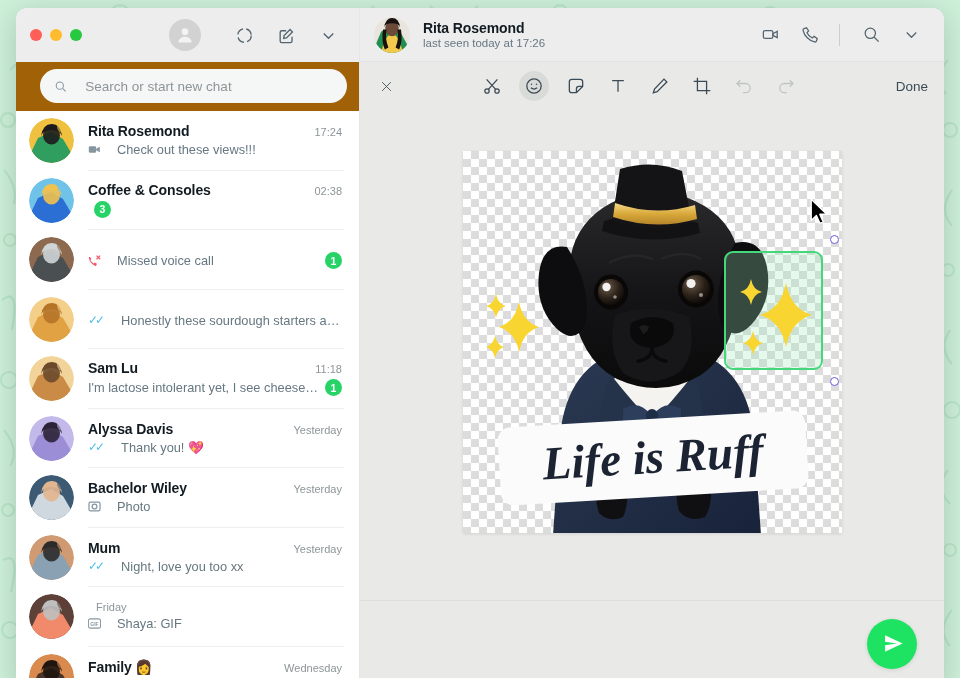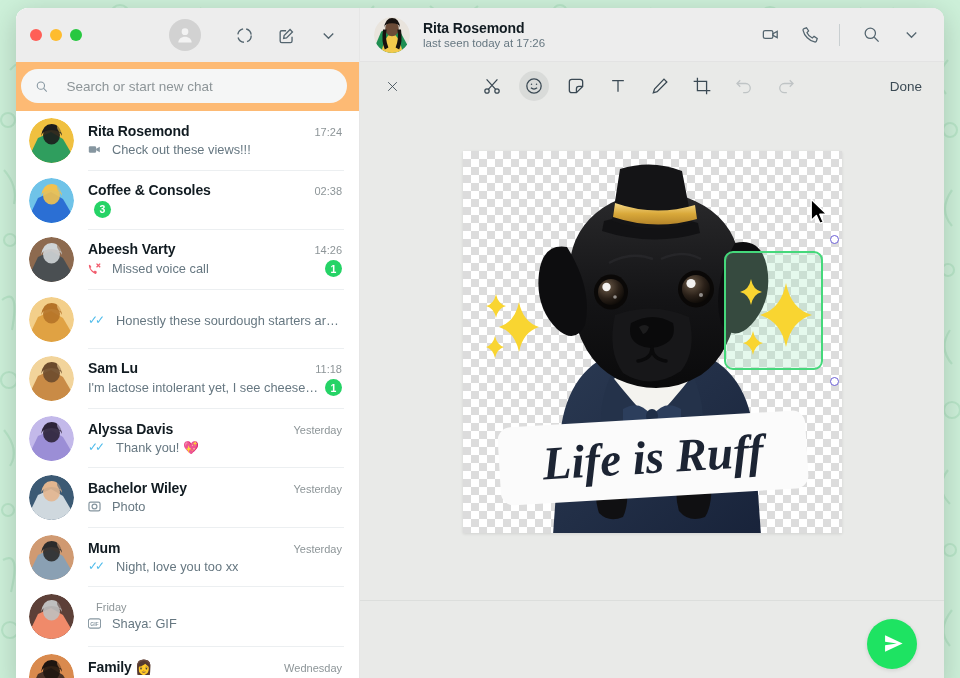--- a/index.html
+++ b/index.html
@@ -60,22 +60,22 @@
   .top-icon {
     width: 34px; height: 34px;
     display: flex; align-items: center; justify-content: center;
     margin-right: 8px; border-radius: 50%;
     cursor: pointer;
   }
   .top-icon svg { width: 19px; height: 19px; stroke: #54656f; fill: none; stroke-width: 1.7; }
 
   
   #search-row {
-    padding: 7px 12px 8px 5px;
-    background: #fdba74;
+    padding: 7px 12px 8px 24px;
+    background: #a16207;
     flex: none;
   }
   #search-box {
     height: 34px;
     background: #f5f6f6;
     border-radius: 18px;
     display: flex; align-items: center;
     padding: 0 14px;
   }
   #search-box svg { width: 15px; height: 15px; stroke: #8696a0; fill: none; stroke-width: 1.9; margin-right: 18px; }
@@ -113,21 +113,21 @@
     font-size: 14px; color: #111b21; font-weight: 600;
     white-space: nowrap; overflow: hidden; text-overflow: ellipsis;
     flex: 1; min-width: 0; letter-spacing: -0.1px;
   }
   .chat-time { font-size: 11px; color: #8d9598; flex: none; margin-left: 8px; }
   .chat-line2 { display: flex; align-items: center; margin-top: 3px; }
   .chat-msg {
     font-size: 12.8px; color: #667781;
     white-space: nowrap; overflow: hidden; text-overflow: ellipsis;
     flex: 1; min-width: 0;
-    display: flex; align-items: center; gap: 11px;
+    display: flex; align-items: center; gap: 16px;
   }
   .chat-msg .txt { overflow: hidden; text-overflow: ellipsis; white-space: nowrap; }
   .badge {
     flex: none; min-width: 17px; height: 17px;
     border-radius: 10px; background: #25d366;
     color: #fff; font-size: 10.5px; font-weight: 600;
     display: flex; align-items: center; justify-content: center;
     padding: 0 5px; margin-left: 6px;
   }
   .ticks { color: #53bdeb; font-size: 12px; letter-spacing: -3px; flex: none; padding-right: 3px;}
@@ -158,21 +158,21 @@
     cursor: pointer;
   }
   .hdr-icon svg { width: 19px; height: 19px; stroke: #54656f; fill: none; stroke-width: 1.6; }
   .hdr-sep { width: 1px; height: 22px; background: #c9cfd1; margin: 0 6px 0 14px; }
 
   
   #editor-toolbar {
     height: 48px; flex: none;
     background: #e9eae8;
     display: flex; align-items: center;
-    padding: 0 18px;
+    padding: 0 12px;
   }
   #close-editor { width: 28px; height: 28px; display: flex; align-items: center; justify-content: center; cursor: pointer; }
   #close-editor svg { width: 13px; height: 13px; stroke: #3b4a54; stroke-width: 1.6; }
   #tool-group { flex: 1; display: flex; align-items: center; justify-content: center; gap: 12px; margin-left: -14px; }
   .tool {
     width: 30px; height: 30px; border-radius: 50%;
     display: flex; align-items: center; justify-content: center;
     cursor: pointer;
   }
   .tool.active { background: #d9dbd9; }
@@ -449,24 +449,20 @@
     <g clip-path="url(#av2)">
       <rect width="45" height="45" fill="#8d6a4f"></rect>
       <path d="M-3 45 L9 20 L22 14 L34 21 L48 45 Z" fill="#4a4f52"></path>
       <ellipse cx="22.5" cy="17" rx="8.5" ry="9.5" fill="#cfd4d6" opacity=".9"></ellipse>
       <path d="M12 18 q2 -12 10.5 -12 q9 0 10.5 12 q-2 -6 -10.5 -6 q-8.5 0 -10.5 6Z" fill="#cfd4d6"></path>
       <circle cx="34" cy="9" r="6" fill="#8d6a4f" opacity=".6"></circle>
     </g>
               </svg>
             </div>
             <div class="chat-meat">
-              <div class="chat-line1">
-                <span class="chat-name">Abeesh Varty</span>
-                <span class="chat-time">14:26</span>
-              </div>
               <div class="chat-line2">
                 <div class="chat-msg">
                   <span class="mini-icon">
                     <svg viewBox="0 0 16 16">
                       <path d="M2 3.2l1.9 2.9-1.4 1.6a9.5 9.5 0 0 0 4.9 4.9l1.6-1.4 2.9 1.9-.7 2.3c-.2.7-1 1-1.7.9C5 14.6.9 9.9.2 4.6.1 3.9.5 3.2 1.2 3z" fill="#f15c6d" transform="scale(0.85) translate(1,1)"></path>
                       <path d="M10.5 2l4.5 4.5M15 2l-4.5 4.5" stroke="#f15c6d" stroke-width="1.6" fill="none"></path>
                     </svg>
                   </span>
                   <span class="txt">Missed voice call</span>
                 </div>

